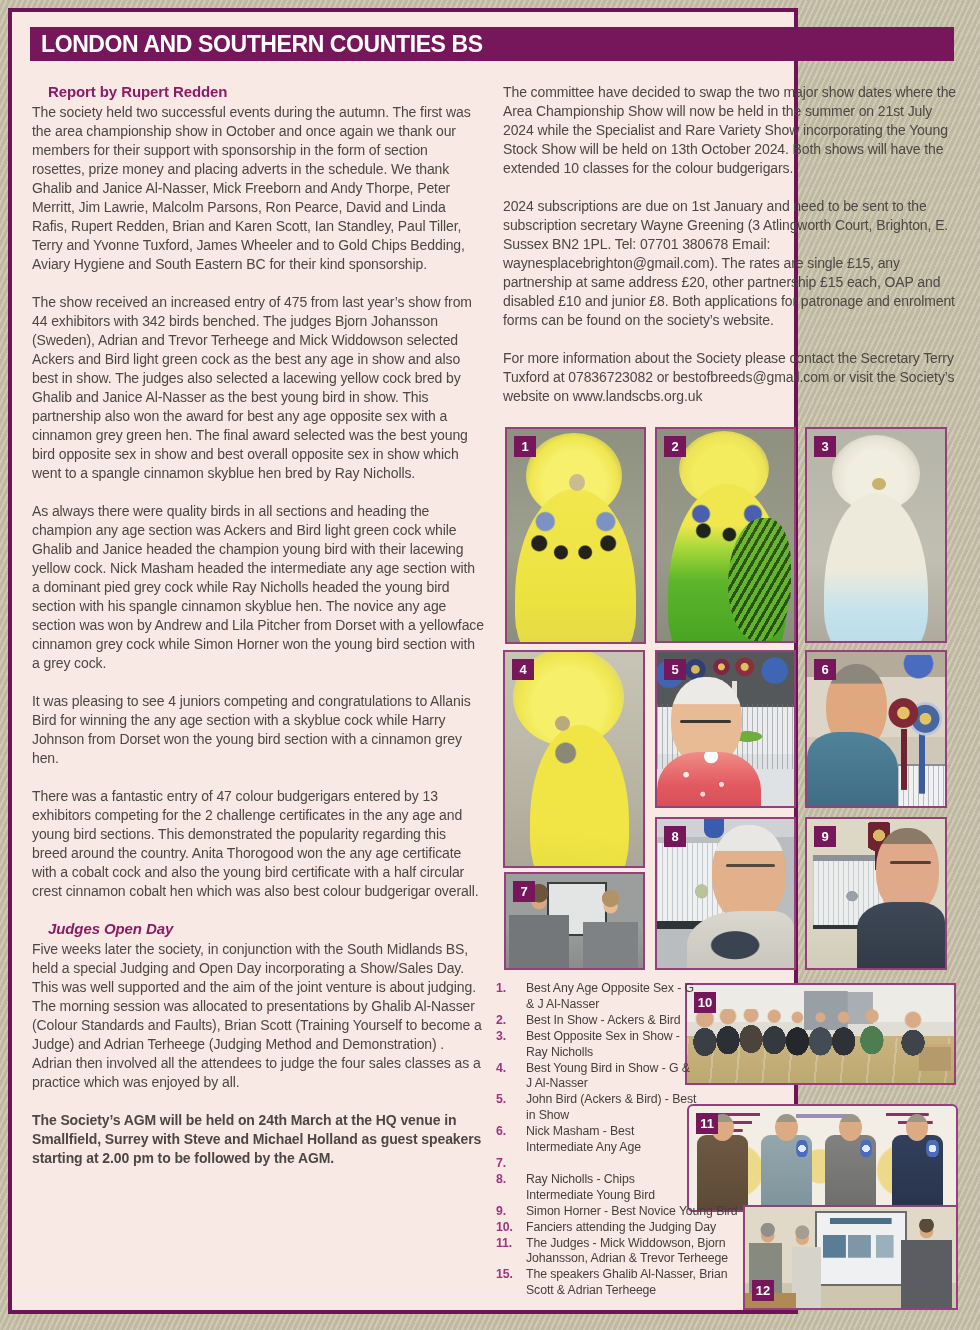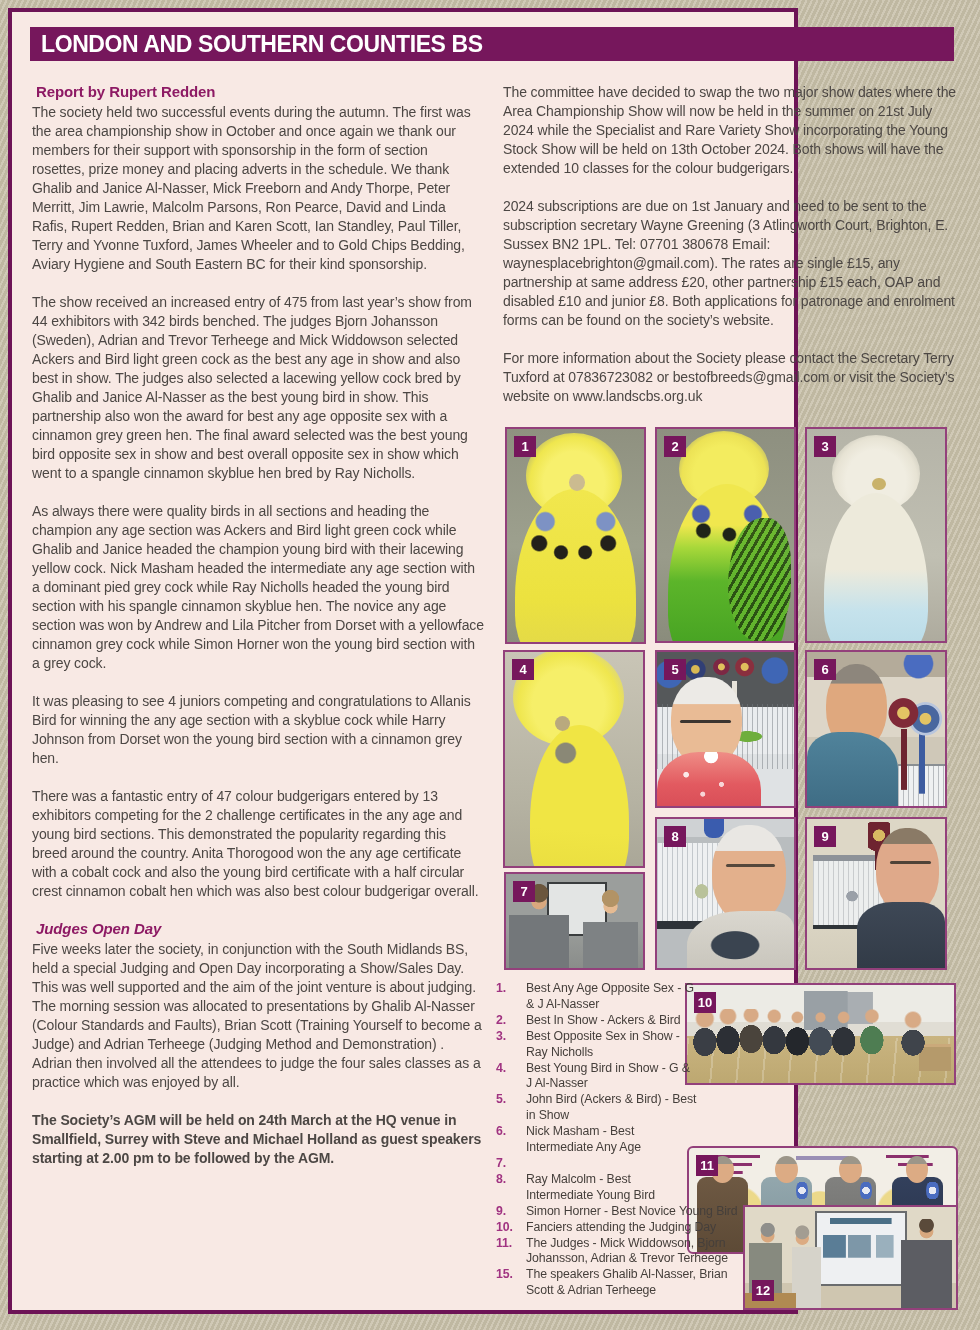--- a/index.html
+++ b/index.html
@@ -22,21 +22,21 @@
   }
   .banner span {
     display:block; font-size:23px; font-weight:bold; line-height:34px;
     padding-left:11px; letter-spacing:-0.4px;
   }
 
   .col { position:absolute; top:71px; font-size:14px; line-height:19px; color:#4c4744; letter-spacing:-0.1px; }
   .col-left  { left:20px;  width:452px; }
   .col-right { left:491px; width:456px; }
   .col p { margin:0 0 19px 0; }
-  .col h2 { font-size:15px; line-height:18px; color:#8d1a64; margin:0 0 2px 4px; letter-spacing:-0.1px; }
+  .col h2 { font-size:15px; line-height:18px; color:#8d1a64; margin:0 0 2px 16px; letter-spacing:-0.1px; }
   .col h2.mt { margin-top:9px;font-style:italic; }
   .col p.mt2 { margin-top:6px;font-weight:bold; }
 
   
   .photo { position:absolute; border:2px solid #93407b; box-sizing:border-box; overflow:hidden; background:#9a9a8c; }
   .photo span { position:absolute; display:block; }
   .badge {
     width:22px; height:21px; left:7px; top:7px; background:#76175c; color:#fff;
     font-weight:bold; font-size:13px; line-height:21px; text-align:center; z-index:6;
   }
@@ -209,21 +209,21 @@
           radial-gradient(circle at 5% 16%,#d8aa85 0 3.2%,transparent 4%),  radial-gradient(ellipse 5% 26% at 5% 55%,#3a3e45 0 90%,transparent 91%),
           radial-gradient(circle at 14% 12%,#d8aa85 0 3.2%,transparent 4%), radial-gradient(ellipse 5% 26% at 14% 52%,#2c2f35 0 90%,transparent 91%),
           radial-gradient(circle at 23% 10%,#d8aa85 0 3.2%,transparent 4%), radial-gradient(ellipse 5% 26% at 23% 50%,#4a443c 0 90%,transparent 91%),
           radial-gradient(circle at 32% 12%,#d8aa85 0 3.2%,transparent 4%), radial-gradient(ellipse 5% 26% at 32% 52%,#34383f 0 90%,transparent 91%),
           radial-gradient(circle at 41% 14%,#d8aa85 0 3.2%,transparent 4%), radial-gradient(ellipse 5% 26% at 41% 54%,#24272c 0 90%,transparent 91%),
           radial-gradient(circle at 50% 14%,#d8aa85 0 3.2%,transparent 4%), radial-gradient(ellipse 5% 26% at 50% 54%,#434b55 0 90%,transparent 91%),
           radial-gradient(circle at 59% 14%,#d8aa85 0 3.2%,transparent 4%), radial-gradient(ellipse 5% 26% at 59% 54%,#2e3238 0 90%,transparent 91%),
           radial-gradient(circle at 70% 12%,#d8aa85 0 3.2%,transparent 4%), radial-gradient(ellipse 5% 26% at 70% 52%,#4e7d52 0 90%,transparent 91%),
           radial-gradient(circle at 86% 18%,#d8aa85 0 3.2%,transparent 4%), radial-gradient(ellipse 5% 24% at 86% 56%,#3f444b 0 90%,transparent 91%); }
 
-  .p11 { left:675px; top:1134px; width:271px; height:108px; background:#f2eee6;border-radius:6px; }
+  .p11 { left:675px; top:1092px; width:271px; height:108px; background:#f2eee6;border-radius:6px; }
   .p11 .a { left:0; top:0; width:100%; height:100%; background-repeat:no-repeat;
         background:
           linear-gradient(#8b2f6d,#8b2f6d) 7% 7%/21% 3px no-repeat,
           linear-gradient(#8b2f6d,#8b2f6d) 8% 15%/17% 3px no-repeat,
           linear-gradient(#8b2f6d,#8b2f6d) 8% 23%/13% 3px no-repeat,
           linear-gradient(#9a8fb5,#9a8fb5) 50% 8%/20% 4px no-repeat,
           linear-gradient(#8b2f6d,#8b2f6d) 88% 7%/16% 3px no-repeat,
           linear-gradient(#8b2f6d,#8b2f6d) 90% 15%/13% 3px no-repeat,
           linear-gradient(#c23b34,#c23b34) 93% 38%/8% 3px no-repeat,
           linear-gradient(#c23b34,#c23b34) 93% 50%/8% 3px no-repeat,
@@ -424,21 +424,21 @@
         </li>
     <li>
           <span class="cnum">6.</span>
           <span class="ctext">Nick Masham - Best Intermediate Any Age</span>
         </li>
     <li>
           <span class="cnum">7.</span>
         </li>
     <li>
           <span class="cnum">8.</span>
-          <span class="ctext">Ray Malcolm - Best Intermediate Young Bird</span>
+          <span class="ctext">Ray Nicholls - Chips Intermediate Young Bird</span>
         </li>
     <li class="wide">
           <span class="cnum">9.</span>
           <span class="ctext">Simon Horner - Best Novice Young Bird</span>
         </li>
     <li class="wide">
           <span class="cnum">10.</span>
           <span class="ctext">Fanciers attending the Judging Day</span>
         </li>
     <li class="wide">

